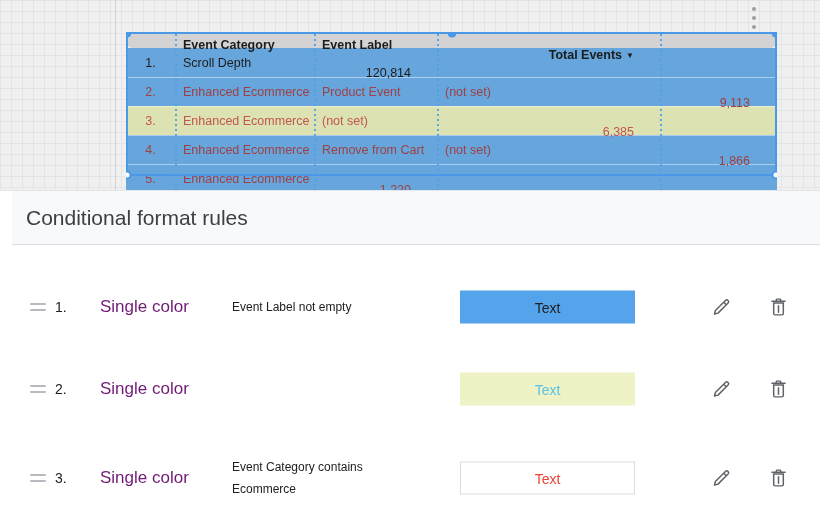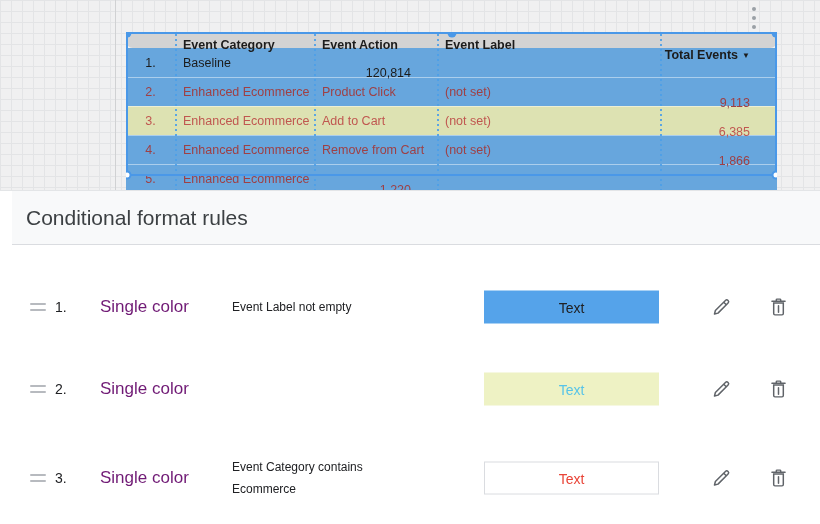--- a/index.html
+++ b/index.html
@@ -53,63 +53,61 @@
   .rule-row{position:absolute;left:0;width:820px;height:72px;}
   .rule-row>*{position:absolute;top:50%;transform:translateY(-50%);}
   .drag{left:30px;width:16px;height:8px;display:flex;flex-direction:column;
     justify-content:space-between;cursor:grab;}
   .drag i{height:2px;border-radius:1px;background:#B7BABF;}
   .ridx{left:55px;font-size:14px;color:#202124;}
   .rtype{left:100px;font-size:17px;color:#701a75;white-space:nowrap;}
   .rcond{left:232px;width:228px;font-size:12px;color:#202124;
     white-space:pre-line;line-height:22px;}
   .swatch{left:460px;width:175px;height:33px;display:flex;align-items:center;
-    justify-content:center;font-size:14px;cursor:pointer;margin-left:24px;}
+    justify-content:center;font-size:14px;cursor:pointer;}
   .iconbtn{width:21px;height:21px;cursor:pointer;}
   .iconbtn.pencil{left:711px;}
   .iconbtn.trash{left:768px;}
 </style>
 </head>
 <body>
 
 <div class="canvas">
   <div class="page-guide"></div>
 
   <div class="kebab">
     <i></i>
       <i></i>
       <i></i>
   </div>
 
   <div class="tablewrap">
     <div class="thead trow">
       <div class="cell idx"></div>
       <div class="cell">Event Category</div>
-      <div class="cell">Event Action</div>
       <div class="cell">Event Label</div>
       <div class="cell num"><span>Total Events</span><span class="sorticon">▼</span></div>
     </div>
 
     <div id="table-body">
         <div class="trow style-blue-black">
     <div class="cell idx">1.</div>
-    <div class="cell">Baseline</div>
+    <div class="cell">Scroll Depth</div>
     <div class="cell num">120,814</div>
   </div>
         <div class="trow style-blue-red">
     <div class="cell idx">2.</div>
     <div class="cell">Enhanced Ecommerce</div>
-    <div class="cell">Product Click</div>
+    <div class="cell">Product Event</div>
     <div class="cell">(not set)</div>
     <div class="cell num">9,113</div>
   </div>
         <div class="trow style-yellow-red">
     <div class="cell idx">3.</div>
     <div class="cell">Enhanced Ecommerce</div>
-    <div class="cell">Add to Cart</div>
     <div class="cell">(not set)</div>
     <div class="cell num">6,385</div>
   </div>
         <div class="trow style-blue-red">
     <div class="cell idx">4.</div>
     <div class="cell">Enhanced Ecommerce</div>
     <div class="cell">Remove from Cart</div>
     <div class="cell">(not set)</div>
     <div class="cell num">1,866</div>
   </div>

